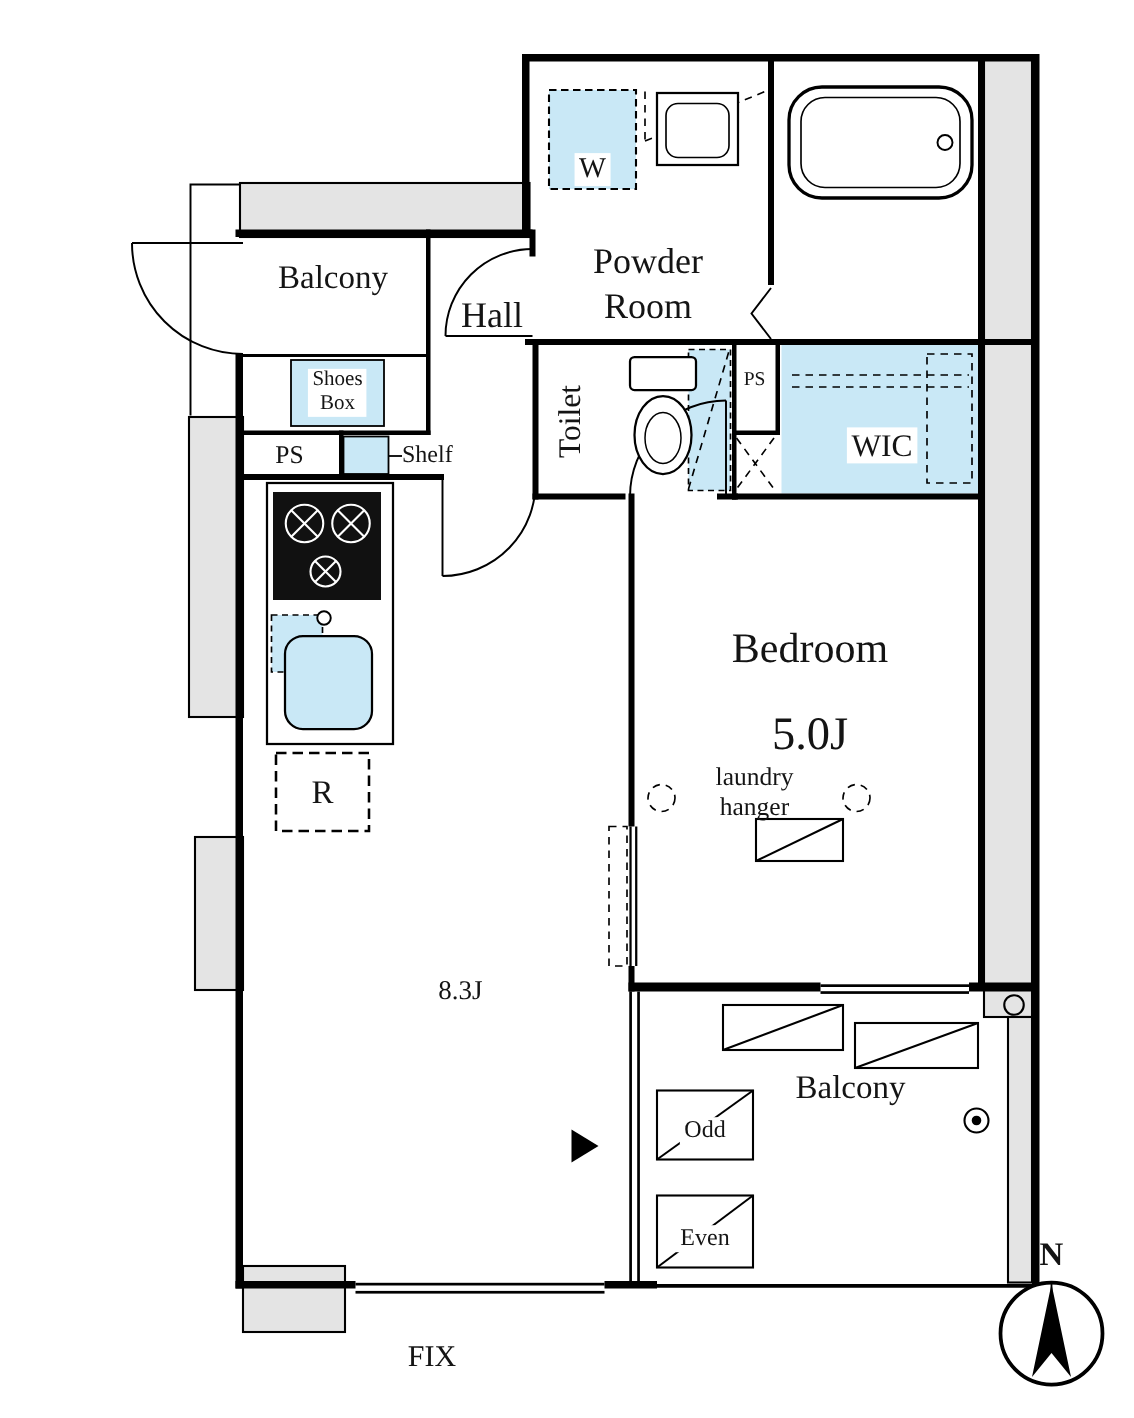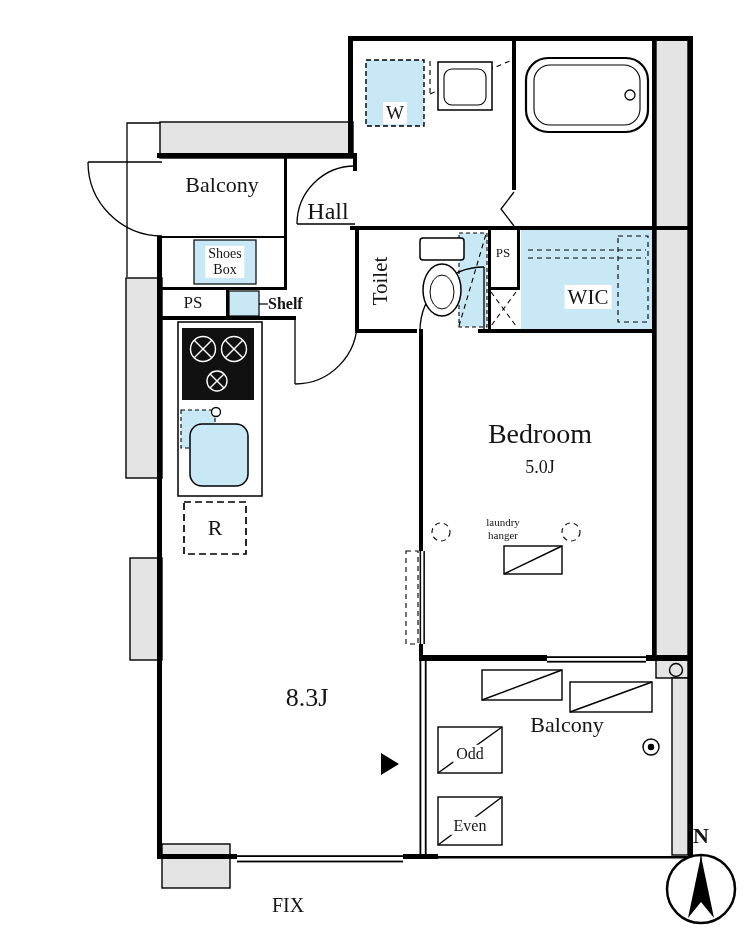--- a/index.html
+++ b/index.html
@@ -7,21 +7,21 @@
     position:relative;width:756px;height:945px;background:#fff;
     font-family:"Liberation Serif", serif;color:#141414;overflow:hidden;
   }
   #plan svg{position:absolute;left:0;top:0;}
   .label{
     position:absolute;transform:translate(-50%,-50%);
     white-space:pre-line;text-align:center;line-height:1.25;color:#141414;
   }
   .chip{background:#fff;padding:0 3px;line-height:1.15;}
   .rot{transform:translate(-50%,-50%) rotate(-90deg);}
-  .left{transform:translate(0,-50%);text-align:left;font-weight:bold;}
+  .left{transform:translate(0,-50%);text-align:left;}
 </style>
 </head>
 <body>
 
 <div id="plan">
 
   <svg width="756" height="945" viewBox="0 0 756 945">
 
     <g fill="#e4e4e4" stroke="#000" stroke-width="1.4">
       <rect x="160" y="122" width="193" height="36"></rect>
@@ -170,33 +170,35 @@
 
     <g>
       <circle cx="701" cy="889" r="34" fill="#fff" stroke="#000" stroke-width="2.5"></circle>
       <line x1="701" y1="856" x2="701" y2="889" stroke="#000" stroke-width="1.2"></line>
       <polygon points="701,856 688,918 701,902 714,918" fill="#000"></polygon>
     </g>
   </svg>
 
   <div class="label" style="left:222px;top:185px;font-size:22px">Balcony</div>
   <div class="label" style="left:328px;top:211px;font-size:24px">Hall</div>
+  <div class="label" style="left:432px;top:190px;font-size:24px">Powder
+Room</div>
   <div class="label rot" style="left:380px;top:281px;font-size:21px">Toilet</div>
   <div class="label chip" style="left:588px;top:297px;font-size:21px">WIC</div>
   <div class="label chip" style="left:395px;top:113px;font-size:19px">W</div>
   <div class="label chip" style="left:225px;top:262px;font-size:14px">Shoes
 Box</div>
   <div class="label left" style="left:268px;top:304px;font-size:16px">Shelf</div>
   <div class="label" style="left:193px;top:303px;font-size:17px">PS</div>
   <div class="label" style="left:503px;top:253px;font-size:13px">PS</div>
   <div class="label" style="left:540px;top:433px;font-size:28px">Bedroom</div>
-  <div class="label" style="left:540px;top:467px;font-size:18px">5.0J</div>
-  <div class="label" style="left:503px;top:529px;font-size:11px;line-height:1.2">laundry
+  <div class="label" style="left:540px;top:490px;font-size:31px">5.0J</div>
+  <div class="label" style="left:503px;top:529px;font-size:17px;line-height:1.2">laundry
 hanger</div>
   <div class="label" style="left:215px;top:528px;font-size:22px">R</div>
-  <div class="label" style="left:307px;top:698px;font-size:26px">8.3J</div>
+  <div class="label" style="left:307px;top:660px;font-size:18px">8.3J</div>
   <div class="label" style="left:567px;top:725px;font-size:22px">Balcony</div>
   <div class="label chip" style="left:470px;top:754px;font-size:16px">Odd</div>
   <div class="label chip" style="left:470px;top:826px;font-size:16px">Even</div>
   <div class="label" style="left:288px;top:905px;font-size:20px">FIX</div>
   <div class="label" style="left:701px;top:836px;font-size:22px;font-weight:600">N</div>
 
 </div>
 
 </body></html>

